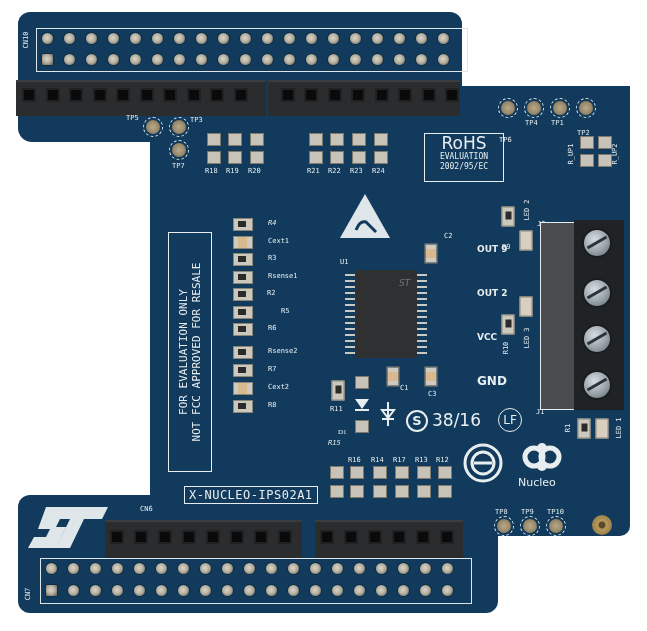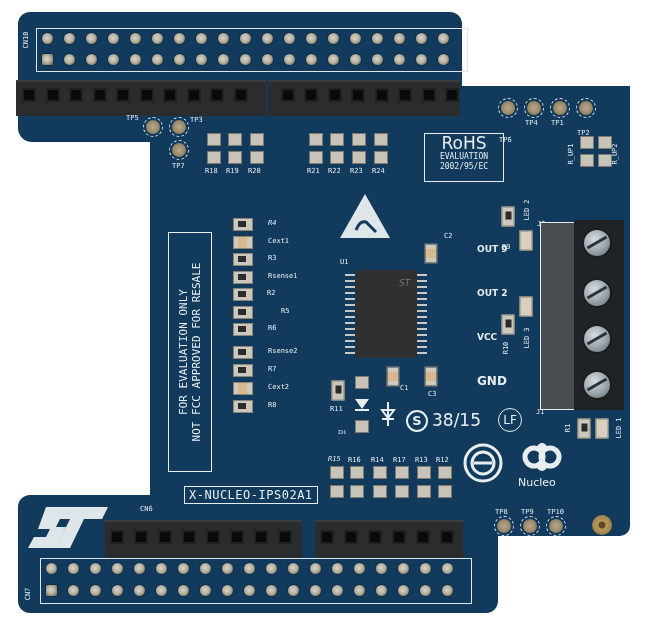--- a/index.html
+++ b/index.html
@@ -336,42 +336,42 @@
 <div class="silk lbl" style="left:338px;top:428px;font-family:Liberation Serif, serif;">D1</div>
 <div style="position:absolute;left:380px;top:402px;">
   <svg width="16" height="24" viewBox="0 0 16 24">
       <line x1="8" y1="0" x2="8" y2="24" stroke="#e8eef0" stroke-width="2"></line>
       <polygon points="2,8 14,8 8,16" fill="none" stroke="#e8eef0" stroke-width="2"></polygon>
       <line x1="2" y1="17" x2="14" y2="17" stroke="#e8eef0" stroke-width="2"></line>
     </svg>
 </div>
 
 <div style="position:absolute;left:406px;top:410px;width:18px;height:18px;border:2px solid #e8eef0;border-radius:50%;color:#e8eef0;font-size:13px;line-height:18px;text-align:center;font-weight:bold;">S</div>
-<div class="silk" style="left:432px;top:410px;font-family:'DejaVu Sans',sans-serif;font-size:17px;">38/15</div>
+<div class="silk" style="left:432px;top:410px;font-family:'DejaVu Sans',sans-serif;font-size:17px;">38/16</div>
 <div class="silk" style="left:498px;top:408px;width:22px;height:22px;border:1.5px solid #e8eef0;border-radius:50%;text-align:center;line-height:22px;font-family:'DejaVu Sans',sans-serif;font-size:12px;">LF</div>
 
 <div style="position:absolute;left:461px;top:441px;width:44px;height:44px;">
   <svg width="44" height="44" viewBox="0 0 44 44">
       <circle cx="22" cy="22" r="18" fill="none" stroke="#e8eef0" stroke-width="3"></circle>
       <circle cx="22" cy="22" r="11" fill="none" stroke="#e8eef0" stroke-width="3"></circle>
       <line x1="13" y1="22" x2="31" y2="22" stroke="#e8eef0" stroke-width="3"></line>
     </svg>
 </div>
 <div style="position:absolute;left:520px;top:442px;width:44px;height:30px;">
   <svg width="44" height="30" viewBox="0 0 44 30">
       <circle cx="14" cy="15" r="9" fill="none" stroke="#e8eef0" stroke-width="5"></circle>
       <circle cx="30" cy="15" r="9" fill="none" stroke="#e8eef0" stroke-width="5"></circle>
       <circle cx="22" cy="6" r="5" fill="#e8eef0"></circle>
       <circle cx="22" cy="24" r="5" fill="#e8eef0"></circle>
     </svg>
 </div>
 <div class="silk" style="left:518px;top:476px;font-family:'DejaVu Sans',sans-serif;font-size:11px;">Nucleo</div>
 
 <div id="botres">
-    <div class="silk lbl" style="left: 328px; top: 455px; font-style: italic;">R15</div>
+    <div class="silk lbl" style="left: 328px; top: 439px; font-style: italic;">R15</div>
     <div class="pad" style="left: 330px; top: 466px;"></div>
     <div class="pad" style="left: 330px; top: 485px;"></div>
     <div class="silk lbl" style="left: 348px; top: 456px;">R16</div>
     <div class="pad" style="left: 350px; top: 466px;"></div>
     <div class="pad" style="left: 350px; top: 485px;"></div>
     <div class="silk lbl" style="left: 371px; top: 456px;">R14</div>
     <div class="pad" style="left: 373px; top: 466px;"></div>
     <div class="pad" style="left: 373px; top: 485px;"></div>
     <div class="silk lbl" style="left: 393px; top: 456px;">R17</div>
     <div class="pad" style="left: 395px; top: 466px;"></div>

